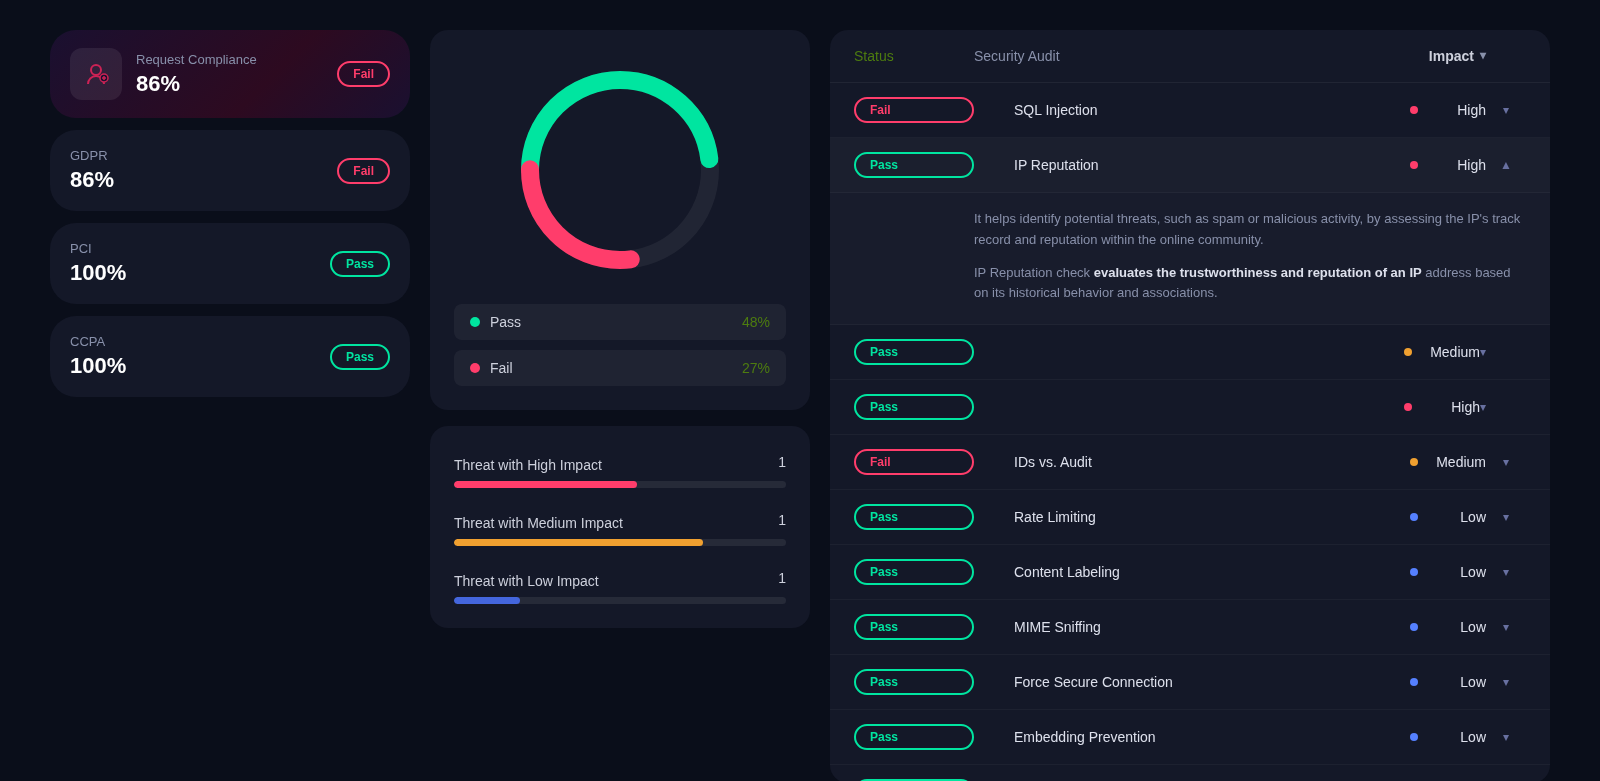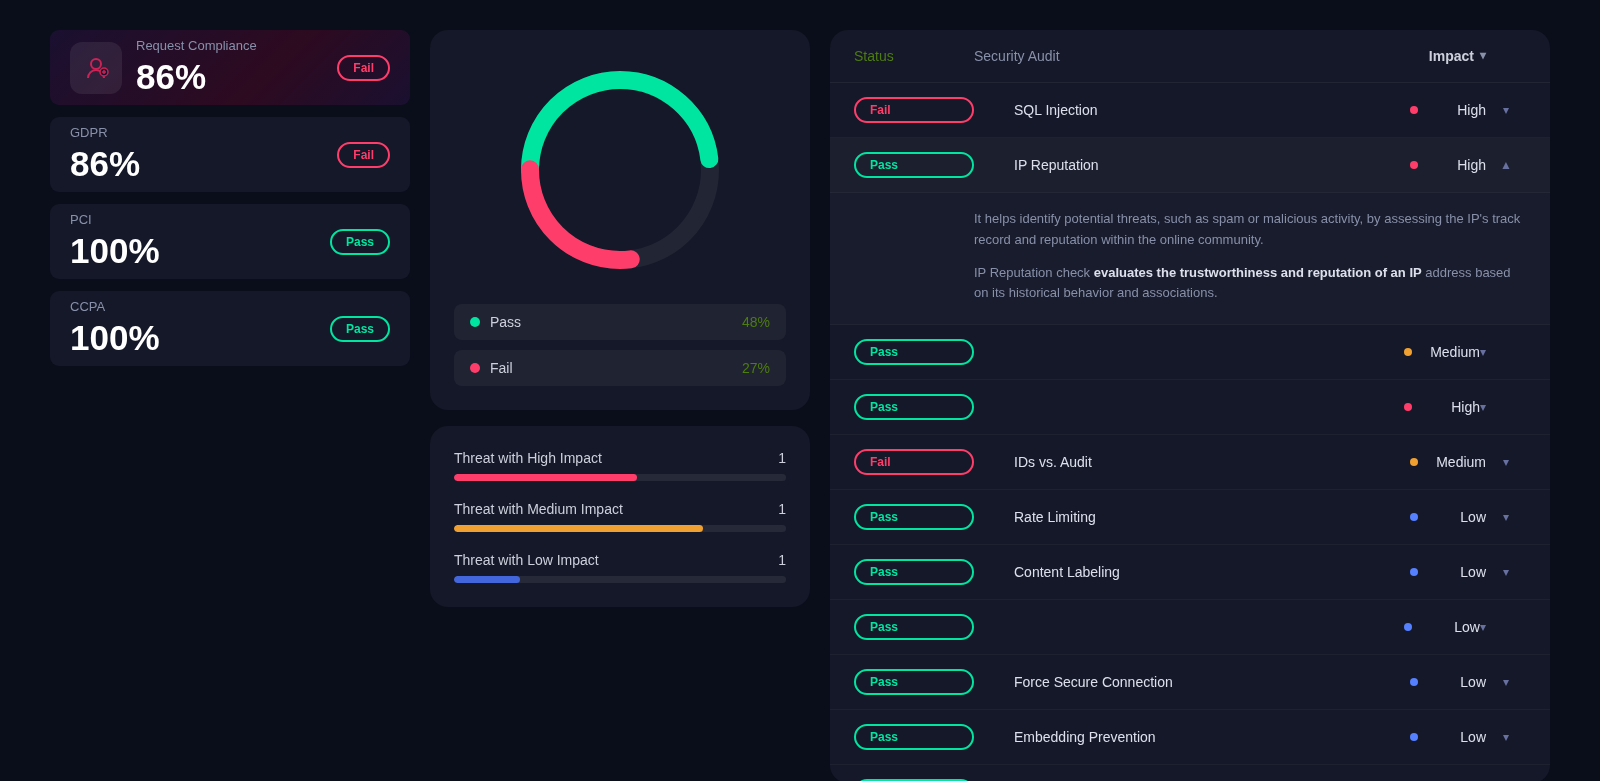--- a/index.html
+++ b/index.html
@@ -21,22 +21,22 @@
       display: flex;
       flex-direction: column;
       gap: 12px;
       width: 360px;
       flex-shrink: 0;
       margin-top: 10px;
     }
 
     .compliance-card {
       background: #141828;
-      border-radius: 9px;
-      padding: 8px 20px;
+      border-radius: 26px;
+      padding: 18px 20px;
       display: flex;
       align-items: center;
       gap: 14px;
       position: relative;
     }
     .compliance-card.first-card {
       background: linear-gradient(135deg, #1a1030 0%, #2d0a20 60%, #1a1030 100%);
     }
     .icon-box {
       width: 52px;
@@ -48,21 +48,21 @@
       justify-content: center;
       flex-shrink: 0;
     }
     .card-text { flex: 1; }
     .card-label {
       font-size: 13px;
       color: #8890aa;
       margin-bottom: 4px;
     }
     .card-value {
-      font-size: 35px;
+      font-size: 22px;
       font-weight: 700;
       color: #fff;
     }
     .badge {
       border-radius: 20px;
       padding: 4px 14px;
       font-size: 12px;
       font-weight: 600;
       border: 2px solid;
     }
@@ -149,20 +149,21 @@
     }
     .threat-row { display: flex; flex-direction: column; gap: 8px; }
     .threat-header {
       display: flex;
       justify-content: space-between;
       align-items: center;
     }
     .threat-label {
       font-size: 14px;
       color: #cdd0dc;
+      margin-top: 7px;
     }
     .threat-count {
       font-size: 14px;
       color: #cdd0dc;
     }
     .threat-bar-bg {
       height: 7px;
       background: rgba(255,255,255,0.08);
       border-radius: 4px;
       overflow: hidden;
@@ -432,20 +433,21 @@
     <span class="badge badge-pass">Pass</span>
     <span class="audit-row-name">Content Labeling</span>
     <div class="impact-cell">
       <div class="impact-dot" style="background:#5580ff"></div>
       <span class="impact-label">Low</span>
     </div>
     <span class="expand-btn">▾</span>
   </div>
       <div class="audit-row">
     <span class="badge badge-pass">Pass</span>
+    <span class="audit-row-name">MIME Sniffing</span>
     <div class="impact-cell">
       <div class="impact-dot" style="background:#5580ff"></div>
       <span class="impact-label">Low</span>
     </div>
     <span class="expand-btn">▾</span>
   </div>
       <div class="audit-row">
     <span class="badge badge-pass">Pass</span>
     <span class="audit-row-name">Force Secure Connection</span>
     <div class="impact-cell">

